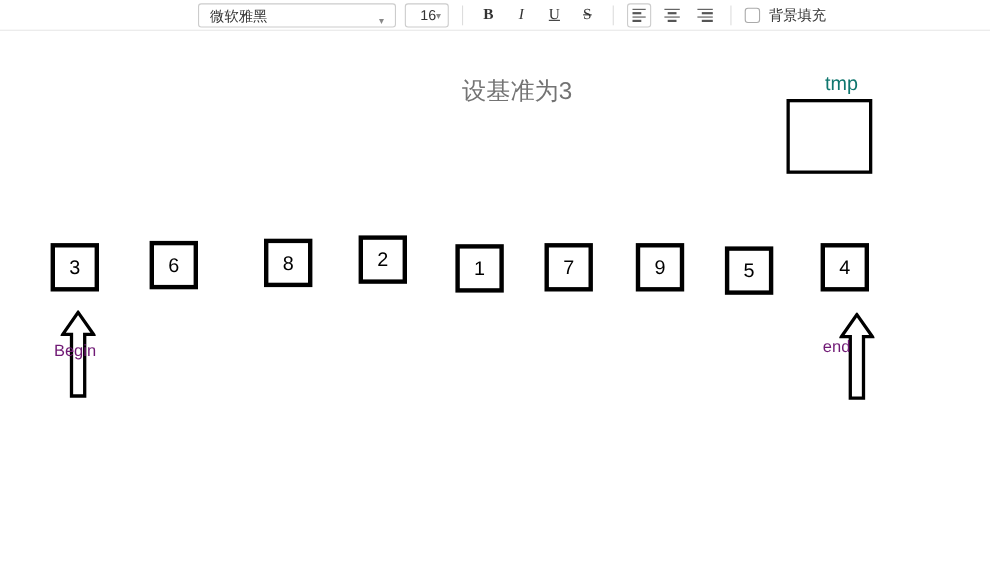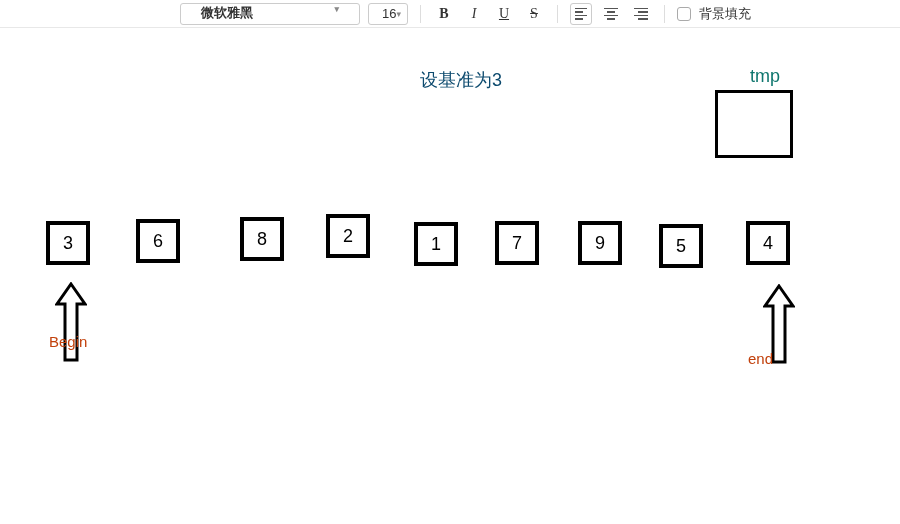--- a/index.html
+++ b/index.html
@@ -28,25 +28,24 @@
       font-size: 13px;
       color: #333;
       border-bottom: 1px solid #e8e8e8;
     }
     .font-select {
       width: 180px;
       height: 22px;
       border: 1px solid #ccc;
       border-radius: 3px;
       display: flex;
-      align-items: flex-start;
+      align-items: flex-end;
       justify-content: space-between;
-      padding: 0 20px;
-      font-size: 13px;
-      font-weight: bold;
+      padding: 0 10px;
+      font-size: 13px;
     }
     .size-select {
       width: 40px;
       height: 22px;
       border: 1px solid #ccc;
       border-radius: 3px;
       display: flex;
       align-items: center;
       justify-content: flex-end;
       padding: 0 6px;
@@ -108,22 +107,22 @@
       position: absolute;
       top: 28px;
       left: 0;
       right: 0;
       bottom: 0;
     }
     .title-text {
       position: absolute;
       top: 40px;
       left: 420px;
-      font-size: 18px;
-      color: #0c4a6e;
+      font-size: 22px;
+      color: #737373;
     }
     .tmp-label {
       position: absolute;
       top: 38px;
       left: 750px;
       font-size: 18px;
       color: #0f766e;
     }
     .tmp-box {
       position: absolute;
@@ -149,23 +148,22 @@
       width: 32px;
       height: 82px;
     }
     .arrow svg {
       width: 100%;
       height: 100%;
     }
     .ptr-label {
       position: absolute;
       font-size: 15px;
-      color: #c2410c;
+      color: #701a75;
       font-weight: 500;
-      margin-top: 22px;
     }
   </style>
 </head>
 <body>
 
 <div class="toolbar">
   <div class="font-select">
     <span>微软雅黑</span>
     <span class="chev">▾</span>
   </div>
@@ -222,14 +220,14 @@
       <path d="M16 2 L30 22 L22 22 L22 78 L10 78 L10 22 L2 22 Z" fill="none" stroke="#000" stroke-width="3"></path>
     </svg>
   </div>
   <div class="ptr-label" style="left:49px;top:283px">Begin</div>
 
   <div class="arrow" style="left:763px;top:256px">
     <svg viewBox="0 0 32 82">
       <path d="M16 2 L30 22 L22 22 L22 78 L10 78 L10 22 L2 22 Z" fill="none" stroke="#000" stroke-width="3"></path>
     </svg>
   </div>
-  <div class="ptr-label" style="left:748px;top:300px">end</div>
+  <div class="ptr-label" style="left:748px;top:279px">end</div>
 </div>
 
 </body></html>

